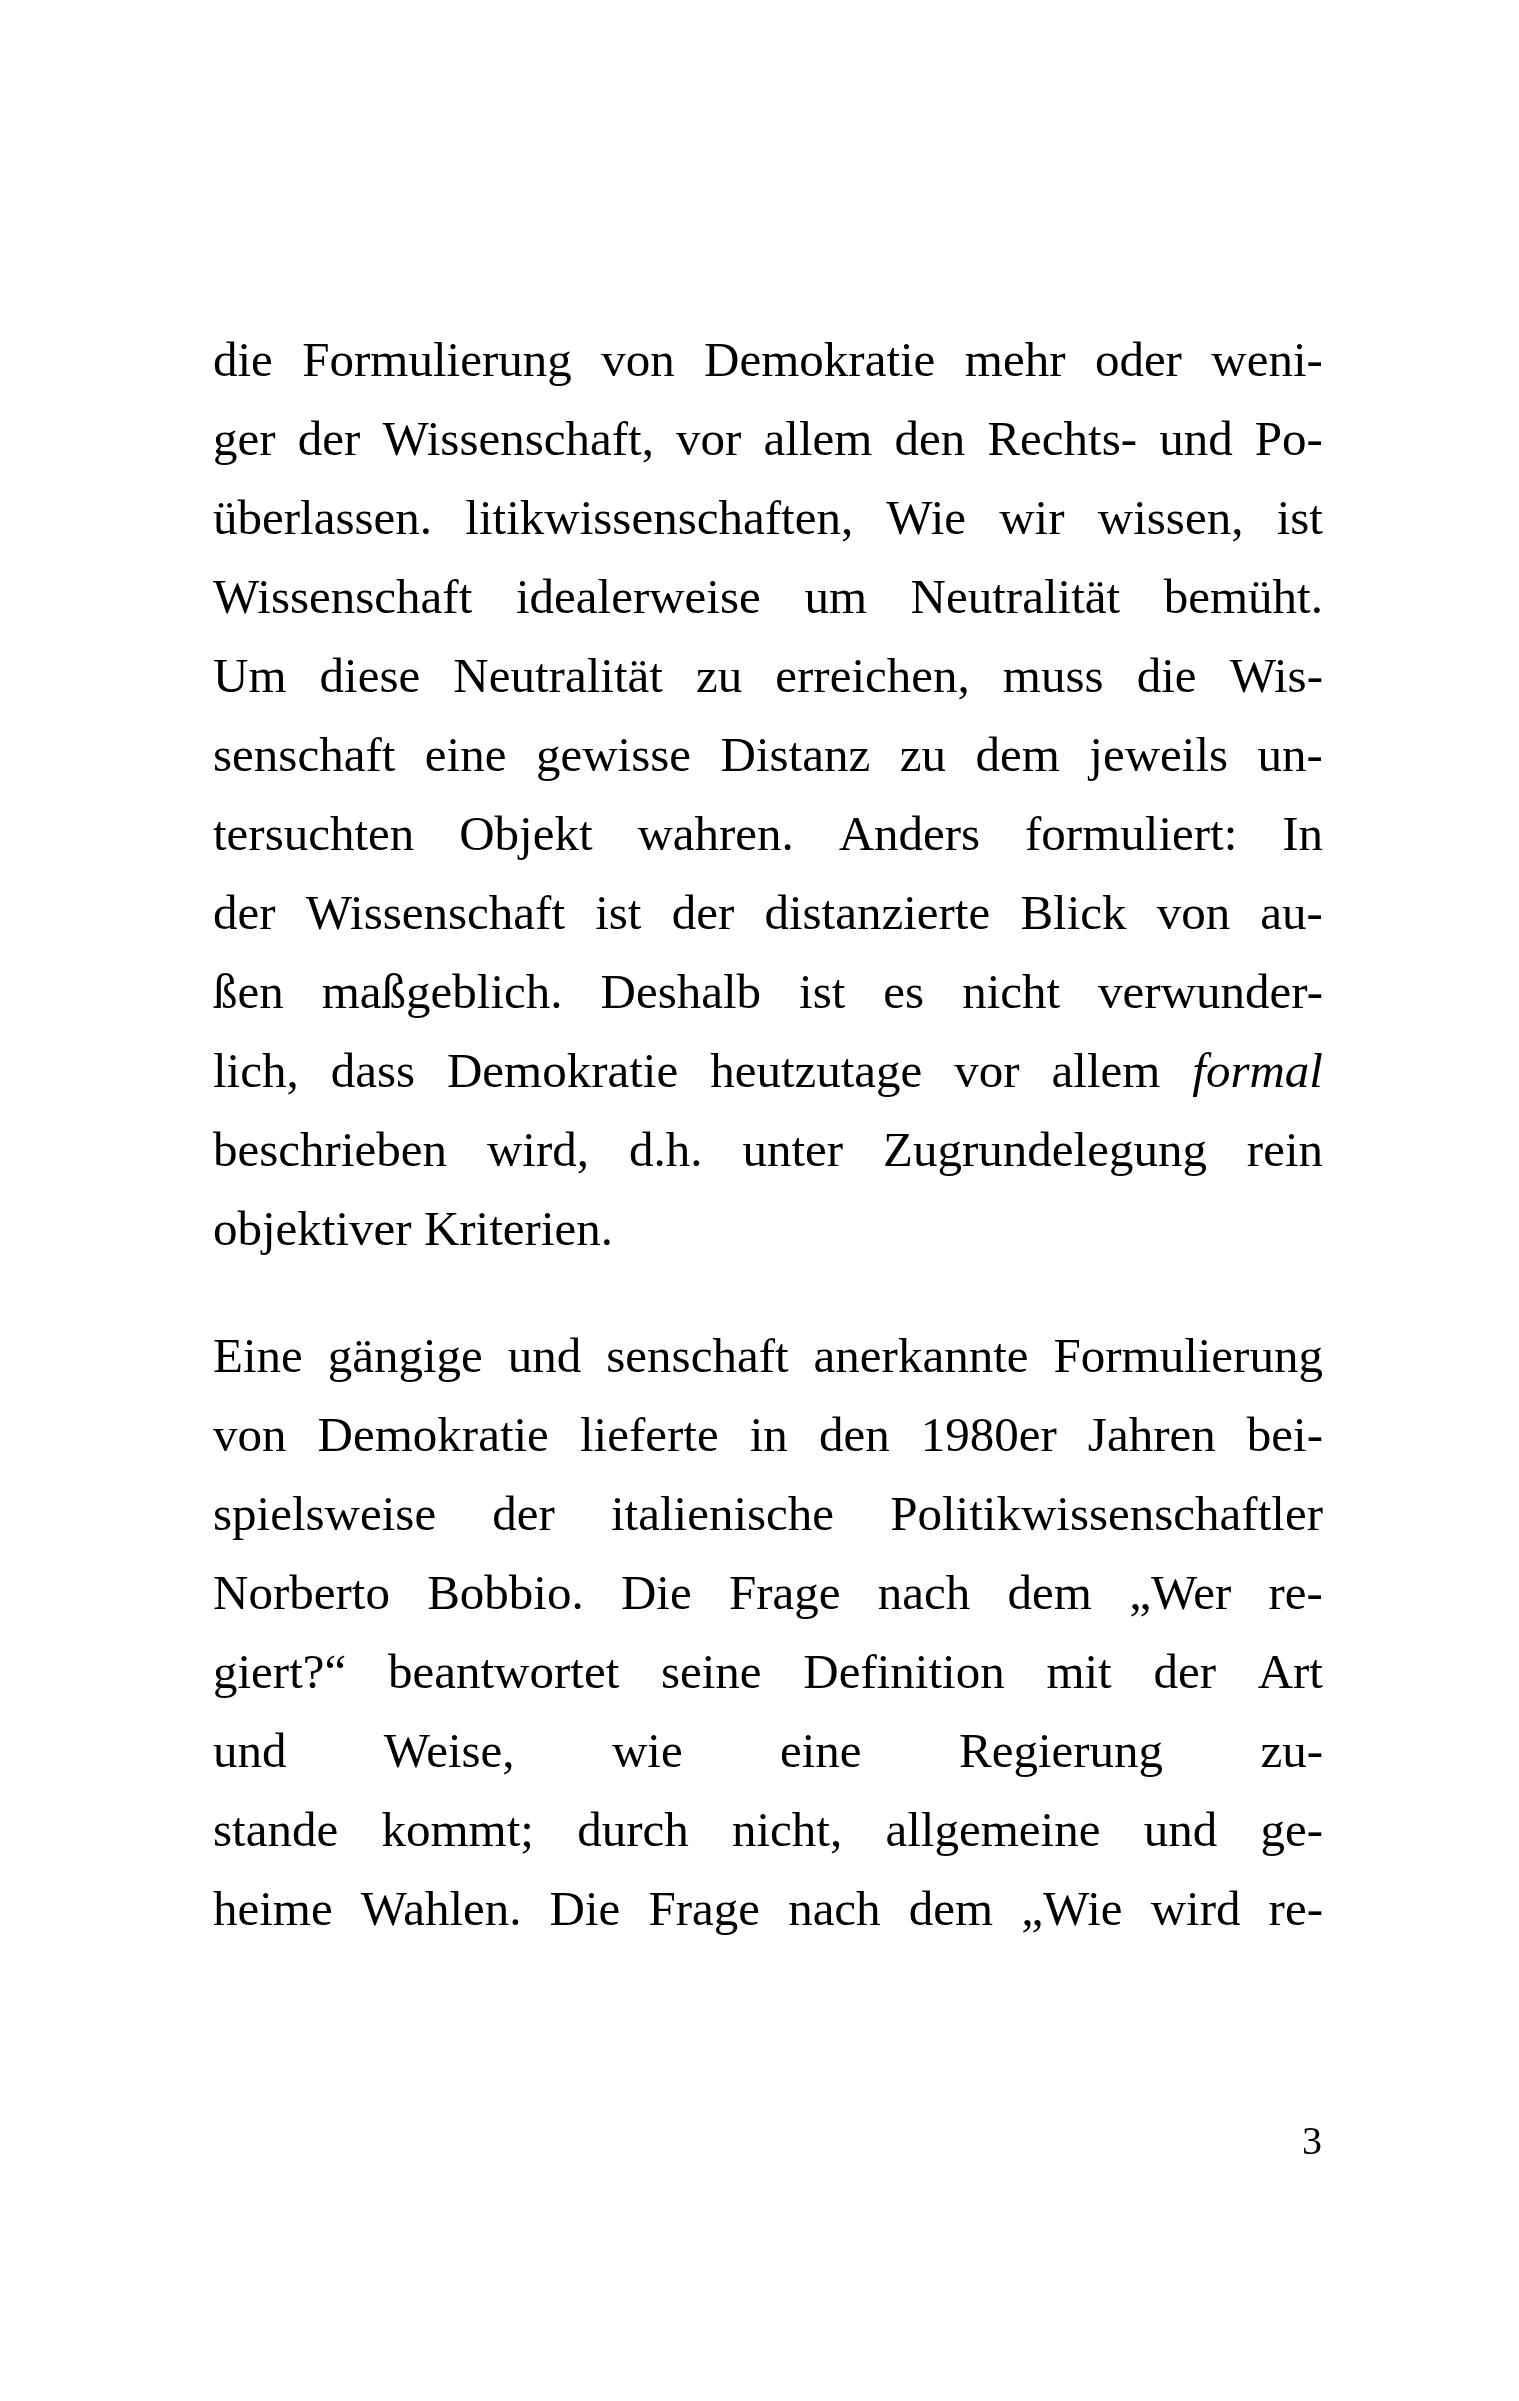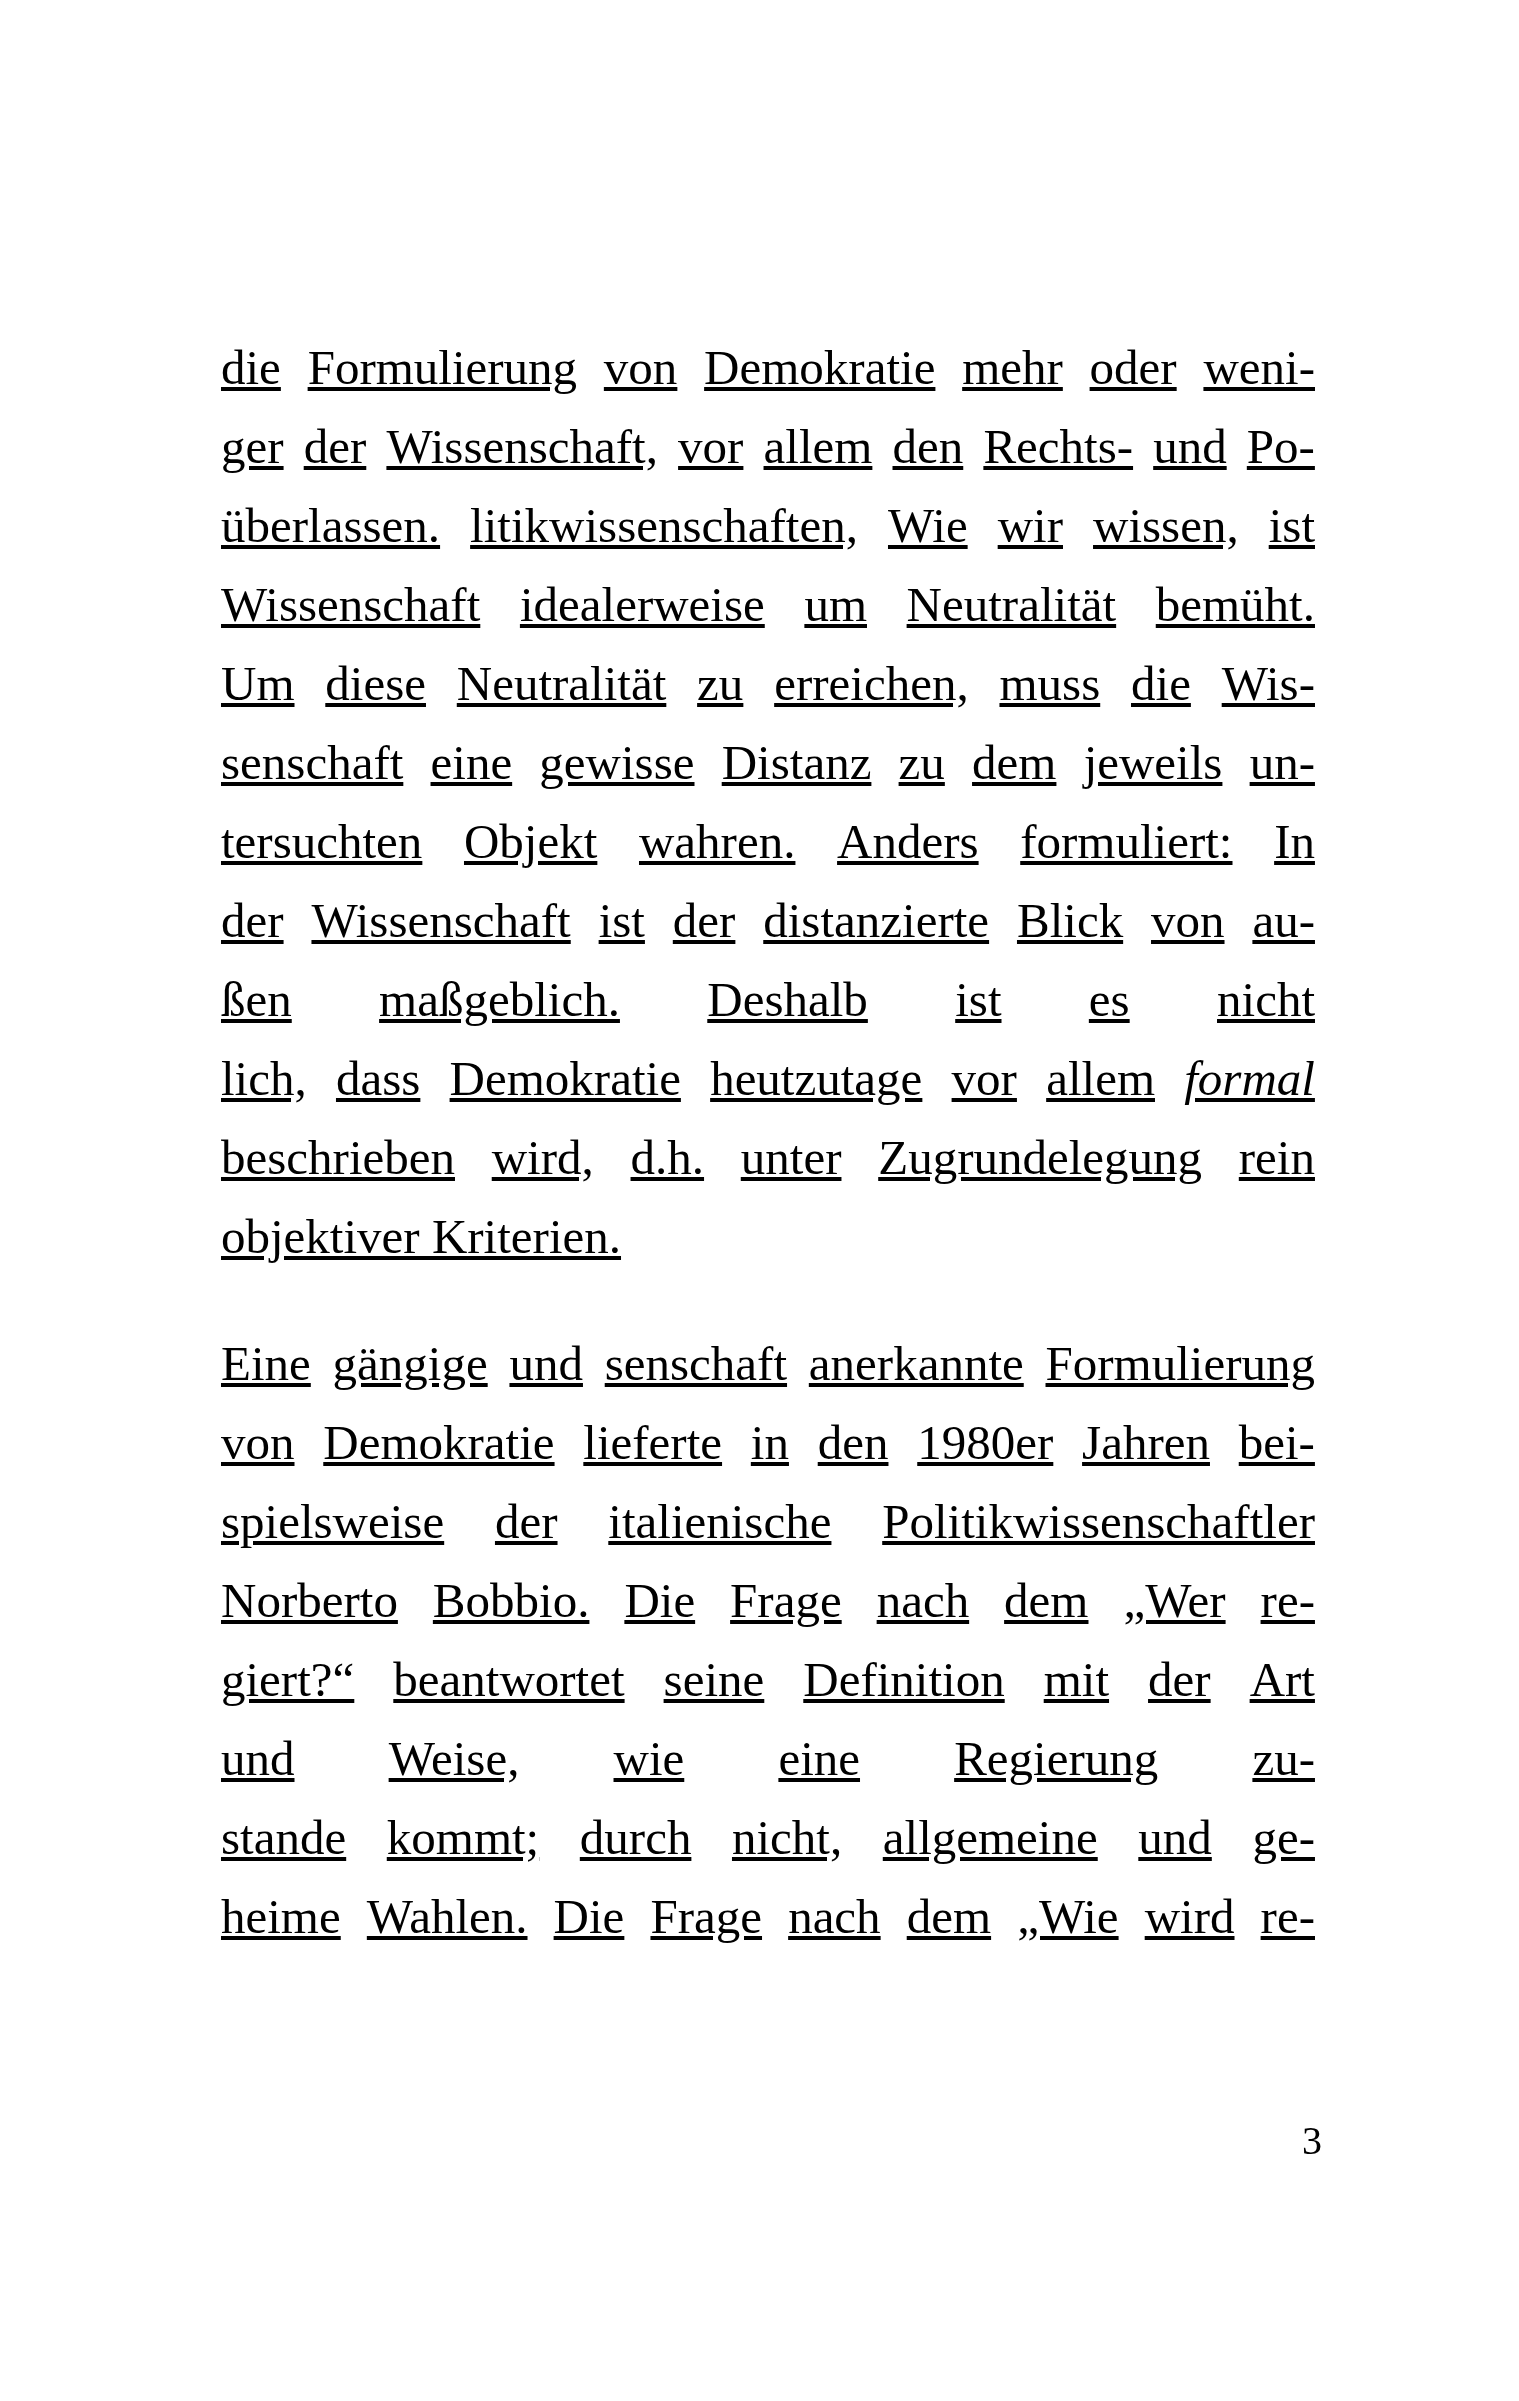--- a/index.html
+++ b/index.html
@@ -16,21 +16,21 @@
     font-family: "Liberation Serif", "DejaVu Serif", serif;
     color: #000000;
   }
   .text-block {
     position: absolute;
     left: 213px;
     top: 320px;
     width: 1110px;
     font-size: 49px;
   }
-  .paragraph { margin: 8px; text-decoration: underline; }
+  .paragraph { margin: 0; }
   .paragraph + .paragraph { margin-top: 48px; }
   .line {
     height: 79px;
     line-height: 79px;
     white-space: nowrap;
   }
   .line.just {
     display: flex;
     justify-content: space-between;
   }
@@ -122,20 +122,21 @@
           <span>von</span>
           <span>au-</span>
         </div>
         <div class="line just">
           <span>ßen</span>
           <span>maßgeblich.</span>
           <span>Deshalb</span>
           <span>ist</span>
           <span>es</span>
           <span>nicht</span>
+          <span>verwunder-</span>
         </div>
         <div class="line just">
           <span>lich,</span>
           <span>dass</span>
           <span>Demokratie</span>
           <span>heutzutage</span>
           <span>vor</span>
           <span>allem</span>
           <em>formal</em>
         </div>

